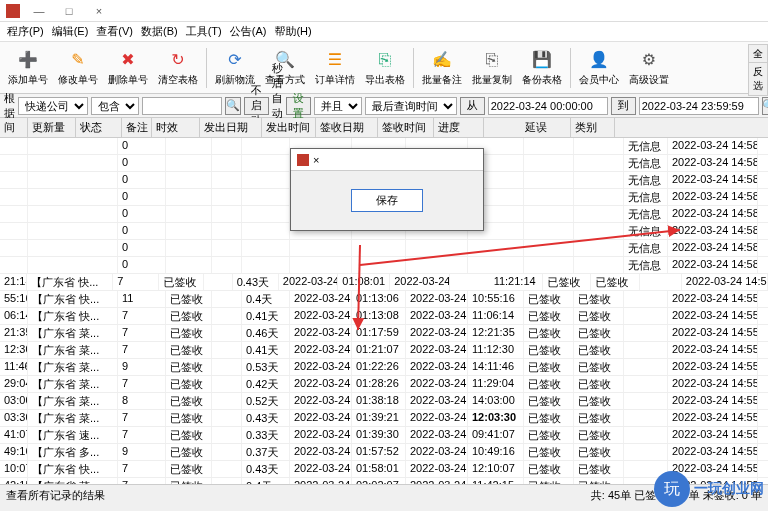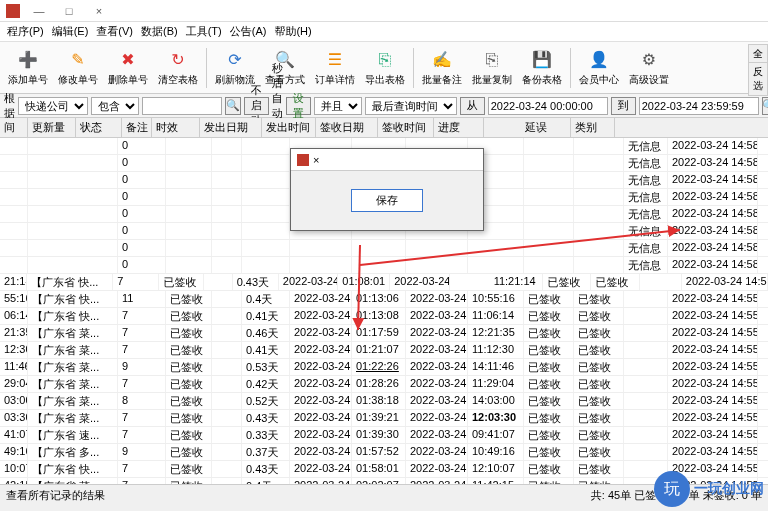--- a/index.html
+++ b/index.html
@@ -366,21 +366,21 @@
         <div class="gc" style="width: 90px;">2022-03-24 14:55</div>
       </div>
       <div class="grow">
         <div class="gc" style="width: 28px;">11:46</div>
         <div class="gc" style="width: 90px;">【广东省 菜...</div>
         <div class="gc" style="width: 48px;">9</div>
         <div class="gc" style="width: 46px;">已签收</div>
         <div class="gc" style="width: 30px;"></div>
         <div class="gc" style="width: 48px;">0.53天</div>
         <div class="gc" style="width: 62px;">2022-03-24</div>
-        <div class="gc" style="width: 54px; text-decoration: underline;">01:22:26</div>
+        <div class="gc" style="width: 54px;">01:22:26</div>
         <div class="gc" style="width: 62px;">2022-03-24</div>
         <div class="gc" style="width: 56px;">14:11:46</div>
         <div class="gc" style="width: 50px;">已签收</div>
         <div class="gc" style="width: 50px;">已签收</div>
         <div class="gc" style="width: 44px;"></div>
         <div class="gc" style="width: 90px;">2022-03-24 14:55</div>
       </div>
       <div class="grow">
         <div class="gc" style="width: 28px;">29:04</div>
         <div class="gc" style="width: 90px;">【广东省 菜...</div>

